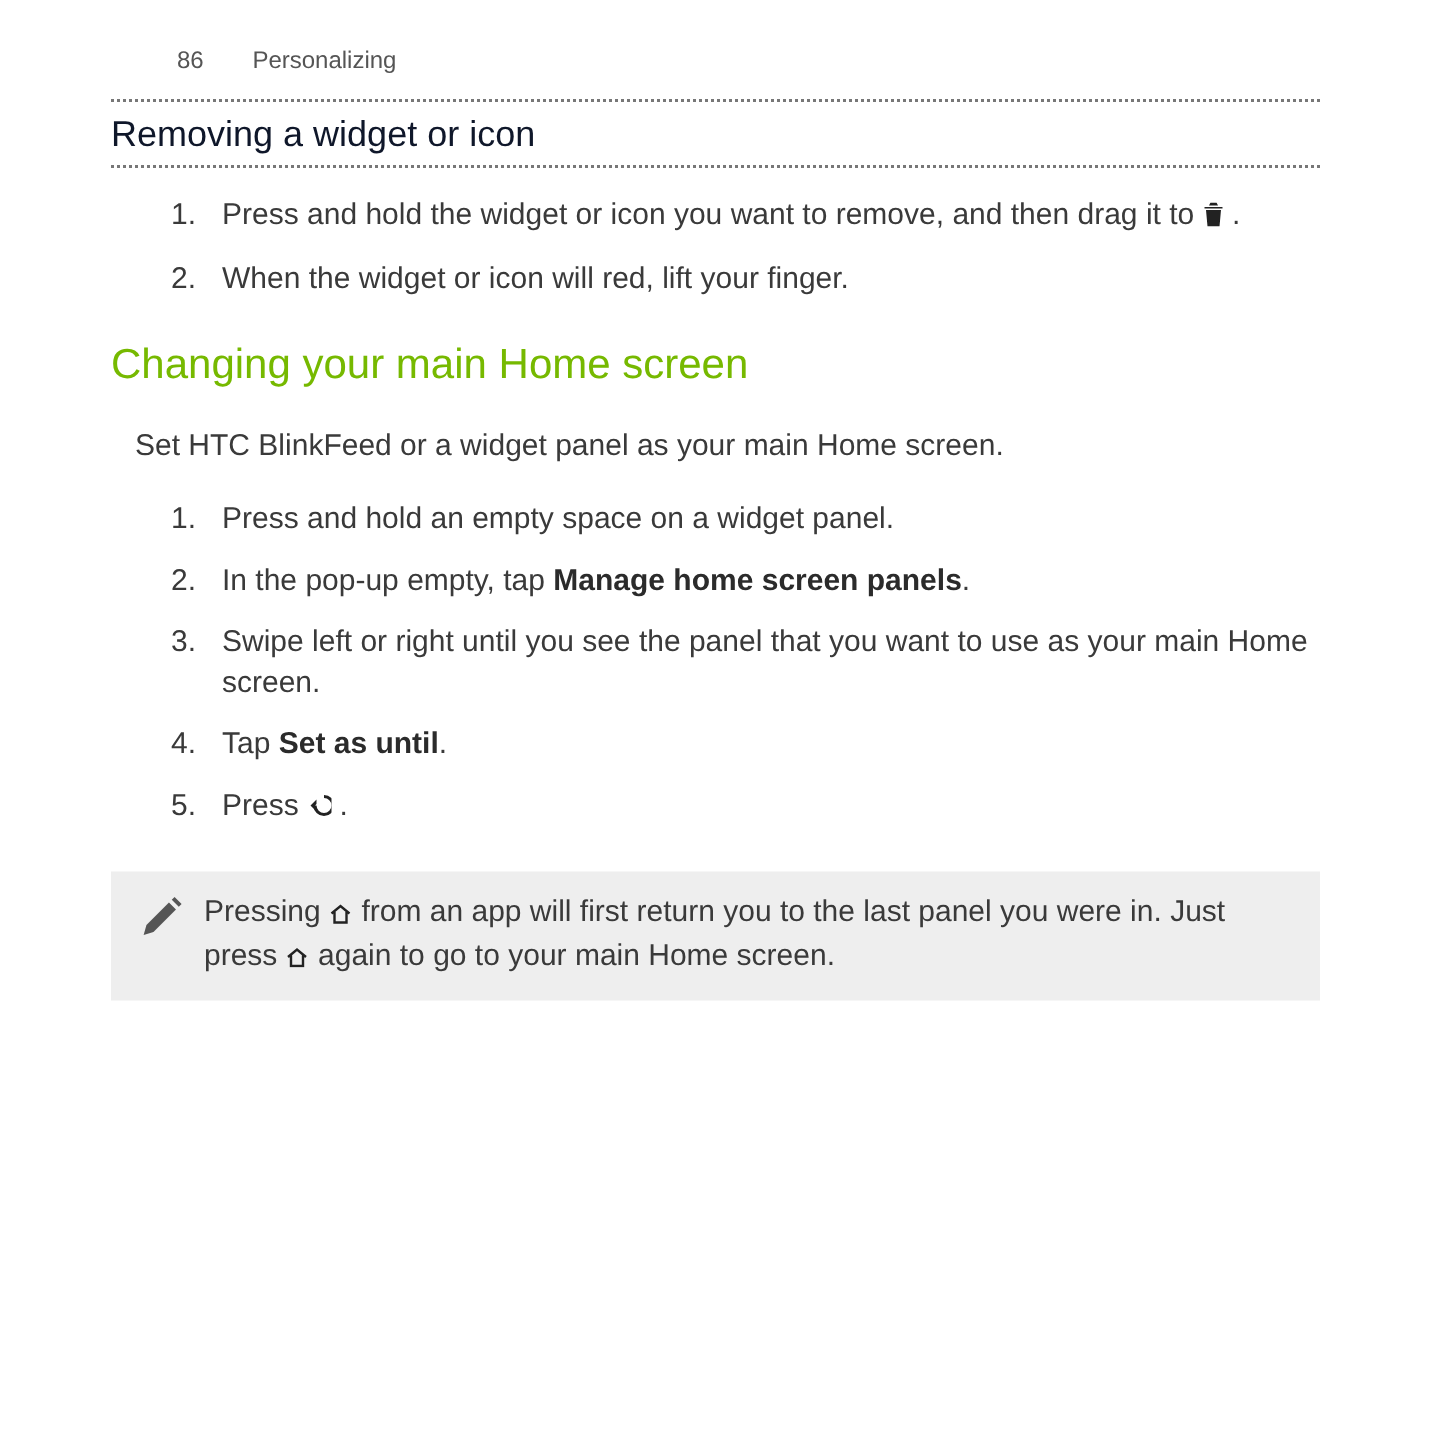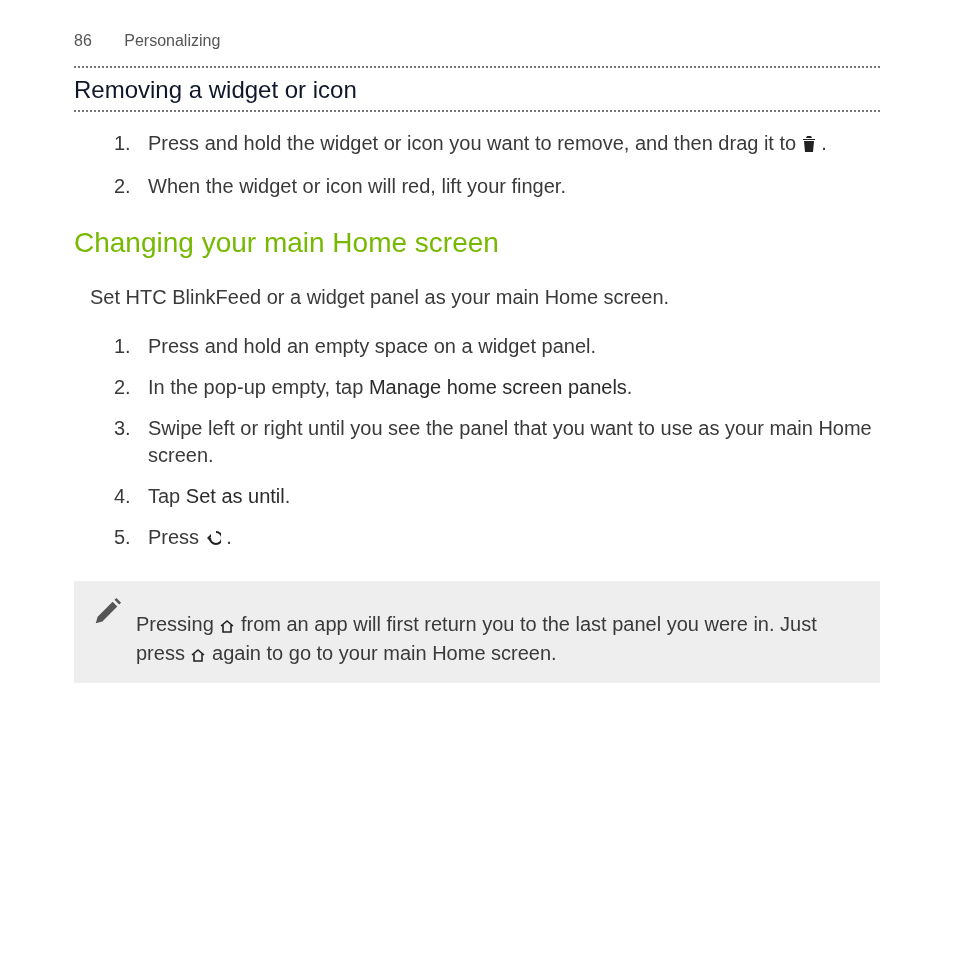--- a/index.html
+++ b/index.html
@@ -13,20 +13,21 @@
     font-size: 20px;
     line-height: 1.35;
   }
   .page {
     padding: 30px 74px 0 74px;
   }
   .header-line {
     font-size: 16px;
     color: #555;
     margin-bottom: 14px;
+    margin-left: 44px;
   }
   .header-page-num {
     display: inline-block;
     margin-right: 28px;
   }
   .dotted {
     border: none;
     border-top: 2px dotted #777;
     margin: 0;
   }
@@ -57,21 +58,21 @@
   }
   ol.steps .num {
     width: 34px;
     flex-shrink: 0;
     text-align: left;
   }
   ol.steps .body {
     flex: 1;
   }
   .bold-ref {
-    font-weight: normal;
+    font-weight: bold;
     color: #2b2b2b;
   }
   .icon {
     display: inline-block;
     vertical-align: -2px;
   }
   .icon.trash svg { width: 14px; height: 16px; }
   .icon.back  svg { width: 16px; height: 16px; }
   .icon.home  svg { width: 16px; height: 14px; }
   .note {
@@ -79,21 +80,21 @@
     background: #eeeeee;
     padding: 14px 18px 14px 18px;
     display: flex;
   }
   .note .pencil {
     width: 44px;
     flex-shrink: 0;
     padding-top: 2px;
   }
   .note .pencil svg { width: 30px; height: 30px; }
-  .note .txt { flex: 1; margin-top: 16px; }
+  .note .txt { flex: 1; }
 </style>
 </head>
 <body>
 
 <div class="page">
 
   <div class="header-line">
     <span class="header-page-num">86</span>
     <span>Personalizing</span>
   </div>

